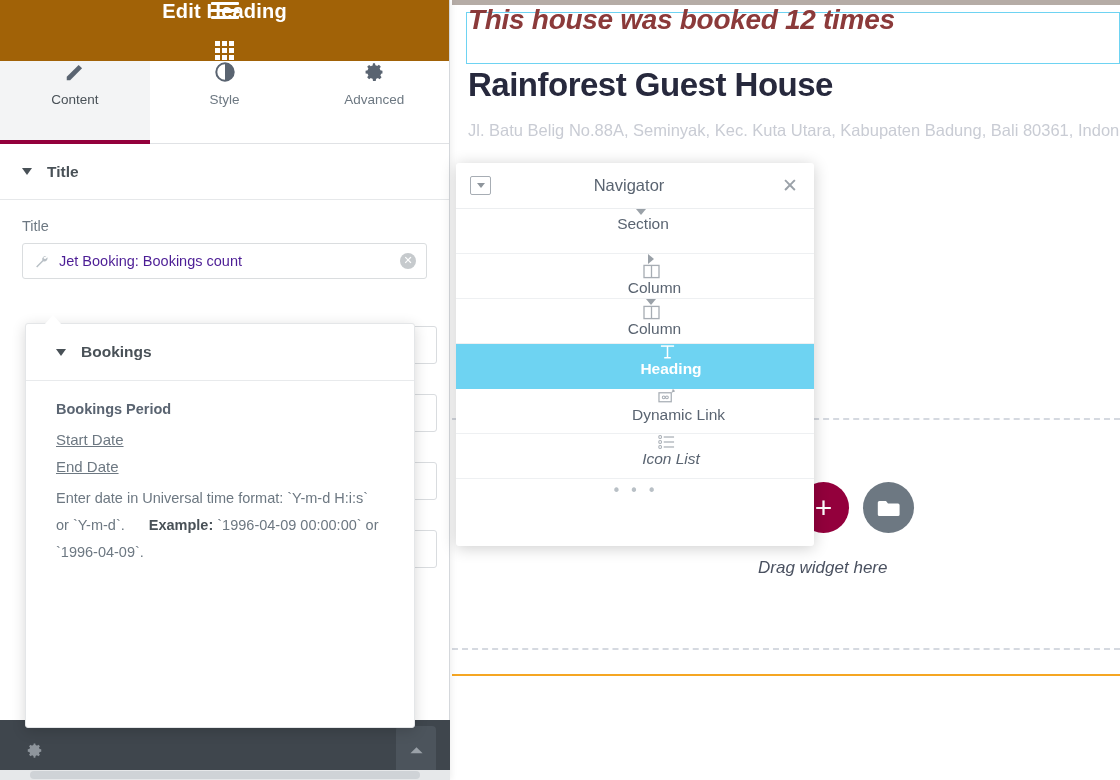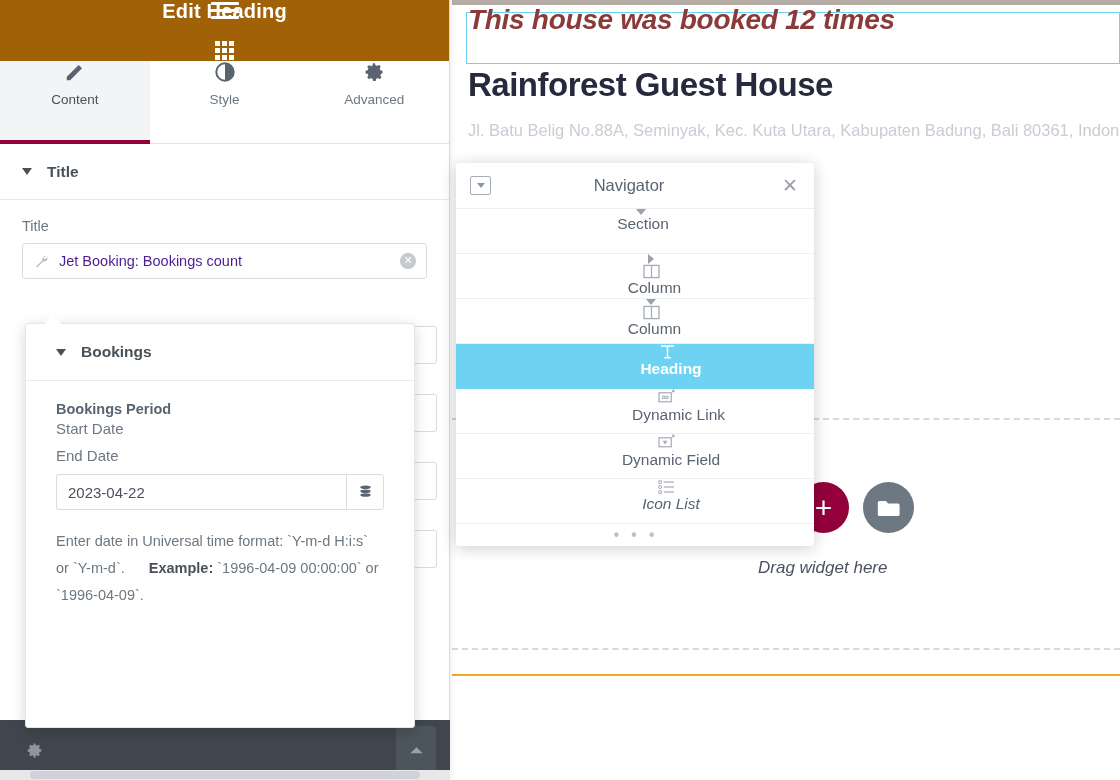--- a/index.html
+++ b/index.html
@@ -155,22 +155,22 @@
   #settings-popup .arrow {
     position: absolute; left: 18px; top: -9px; width: 18px; height: 10px;
     background: #fff; clip-path: polygon(50% 0, 100% 100%, 0 100%);
   }
   .pop-head {
     height: 57px; border-bottom: 1px solid #e8eaec;
     display: flex; align-items: center; gap: 15px; padding: 0 30px;
     font-size: 15.5px; font-weight: bold; color: #495157; cursor: pointer;
   }
   .pop-body { padding: 20px 30px 0 30px; }
-  .pop-group-title { font-size: 14.5px; font-weight: bold; color: #5a6471; margin-bottom: 3px; }
-  .pop-label { font-size: 15px; color: #6d7882; margin-bottom: 10px; }
+  .pop-group-title { font-size: 14.5px; font-weight: bold; color: #5a6471; margin-bottom: 14px; }
+  .pop-label { font-size: 15px; color: #6d7882; margin-bottom: 10px; text-decoration: underline; }
   .date-row { display: flex; margin-bottom: 18px; }
   .date-input {
     flex: 1; height: 36px; border: 1px solid #dadddf; border-right: none;
     border-radius: 3px 0 0 3px; display: flex; align-items: center;
     padding: 0 11px; font-size: 15px; color: #4a5160; background: #fff;
   }
   .date-btn {
     width: 38px; height: 36px; border: 1px solid #dadddf; border-radius: 0 3px 3px 0;
     background: #fff; display: flex; align-items: center; justify-content: center;
     cursor: pointer;
@@ -374,30 +374,20 @@
     <span class="caret-down"></span>
     <span>Bookings</span>
   </div>
 
   <div class="pop-body">
     <div class="pop-group-title">Bookings Period</div>
 
     <div class="pop-label">Start Date</div>
 
     <div class="pop-label">End Date</div>
-    <div class="date-row">
-      <div class="date-input">2023-04-22</div>
-      <div class="date-btn">
-        <svg width="15" height="16" viewBox="0 0 18 18">
-          <ellipse cx="9" cy="3.4" rx="6.2" ry="2.1" fill="#5a6471"></ellipse>
-          <ellipse cx="9" cy="8" rx="6.2" ry="2.1" fill="#5a6471"></ellipse>
-          <ellipse cx="9" cy="12.6" rx="6.2" ry="2.1" fill="#5a6471"></ellipse>
-        </svg>
-      </div>
-    </div>
 
     <div class="pop-help">
       <span>Enter date in Universal time format: `Y-m-d H:i:s` or `Y-m-d`. </span><b>Example:</b><span> `1996-04-09 00:00:00` or `1996-04-09`.</span>
     </div>
   </div>
 </div>
 
 <div id="navigator">
   <div id="nav-header">
     <div class="dock-icon">
@@ -456,30 +446,20 @@
       <svg width="18" height="17" viewBox="0 0 19 18">
           <rect x="1" y="4" width="13" height="9.5" fill="none" stroke="#a7adb4" stroke-width="1.3"></rect>
           <circle cx="6" cy="8.8" r="1.5" fill="none" stroke="#a7adb4" stroke-width="1.1"></circle>
           <circle cx="9.4" cy="8.8" r="1.5" fill="none" stroke="#a7adb4" stroke-width="1.1"></circle>
           <path d="M14.6 3.6 17 1.2M17 1.2h-2M17 1.2v2" stroke="#a7adb4" stroke-width="1.1" fill="none"></path>
         </svg>
     </span>
     <span style="margin-left:23px;">Dynamic Link</span>
   </div>
 
-  <div class="nav-item" style="padding-left:64px;">
-    <span class="ico">
-      <svg width="18" height="17" viewBox="0 0 19 18">
-          <rect x="1" y="4" width="13" height="9.5" fill="none" stroke="#a7adb4" stroke-width="1.3"></rect>
-          <path d="M4.8 7.2h5.4L7.5 11z" fill="#a7adb4"></path>
-          <path d="M14.6 3.6 17 1.2M17 1.2h-2M17 1.2v2" stroke="#a7adb4" stroke-width="1.1" fill="none"></path>
-        </svg>
-    </span>
-    <span style="margin-left:8px;">Dynamic Field</span>
-  </div>
 
   <div class="nav-item" style="padding-left:64px;font-style:italic;">
     <span class="ico">
       <svg width="18" height="16" viewBox="0 0 19 17">
           <circle cx="2.2" cy="3.2" r="1.5" fill="none" stroke="#a7adb4" stroke-width="1.1"></circle>
           <circle cx="2.2" cy="8.5" r="1.5" fill="none" stroke="#a7adb4" stroke-width="1.1"></circle>
           <circle cx="2.2" cy="13.8" r="1.5" fill="none" stroke="#a7adb4" stroke-width="1.1"></circle>
           <line x1="6" y1="3.2" x2="17" y2="3.2" stroke="#a7adb4" stroke-width="1.3"></line>
           <line x1="6" y1="8.5" x2="17" y2="8.5" stroke="#a7adb4" stroke-width="1.3"></line>
           <line x1="6" y1="13.8" x2="17" y2="13.8" stroke="#a7adb4" stroke-width="1.3"></line>

